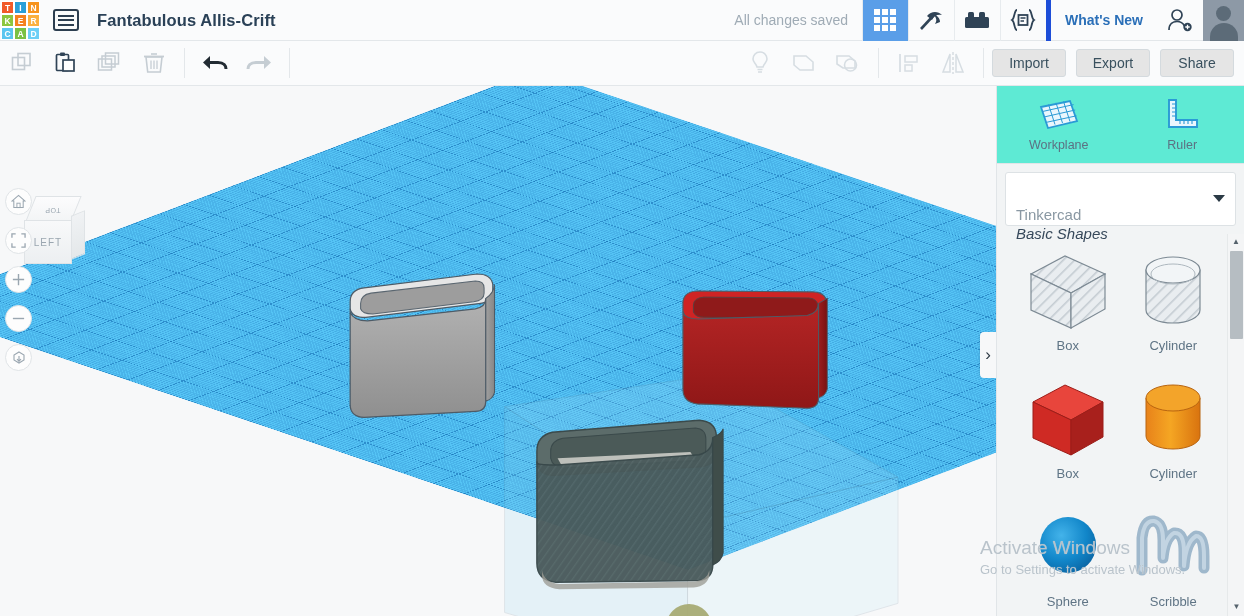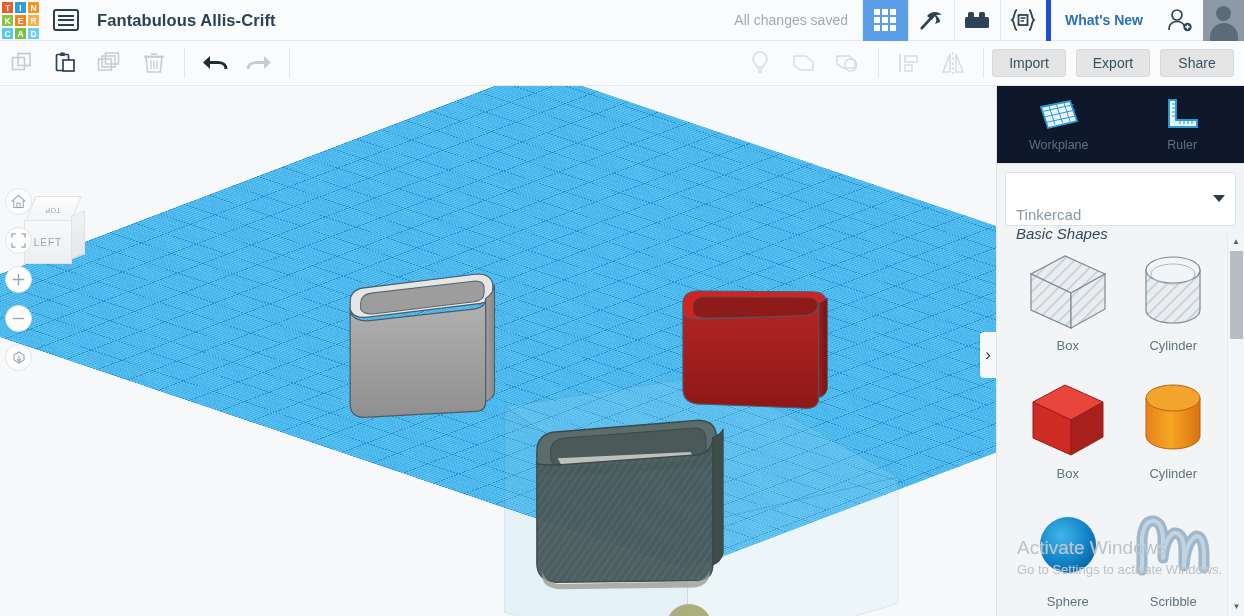--- a/index.html
+++ b/index.html
@@ -197,21 +197,21 @@
     box-shadow: -1px 0 2px rgba(0,0,0,.07);
   }
 
   
   .rpanel {
     position: absolute; top: 86px; right: 0; width: 248px; height: 530px;
     background: #f2f4f5; border-left: 1px solid #e1e5e8;
     display: flex; flex-direction: column;
   }
   .rtools {
-    height: 78px; display: flex; background: #0f172a;
+    height: 78px; display: flex; background: #5eead4;
     border-bottom: 1px solid #e1e5e8;
   }
   .rtool {
     flex: 1; display: flex; flex-direction: column; align-items: center;
     justify-content: center; gap: 6px; cursor: pointer;
   }
   .rtool span { font-size: 12.5px; color: #5c7183; }
   .selwrap { padding: 8px; }
   .selbox {
     background: #fff; border: 1px solid #dde2e5; border-radius: 3px;
@@ -246,21 +246,20 @@
     position: absolute; top: 17px; left: 2px; width: 13px; height: 88px;
     background: #b6bdc2; border-radius: 1px;
   }
   .scroll .arrow.down { position: absolute; bottom: 2px; width: 17px; }
 
   
   .watermark {
     position: absolute; left: 980px; top: 537px; z-index: 40;
     pointer-events: none; color: #b9c3cb;
     text-shadow: 0 0 1px rgba(255,255,255,.4);
-    margin-left: 37px;
   }
   .watermark .l1 { font-size: 19px; }
   .watermark .l2 { font-size: 13px; margin-top: 3px; }
 </style>
 </head>
 <body>
 
 <div id="app">
 
   <div class="topbar">

